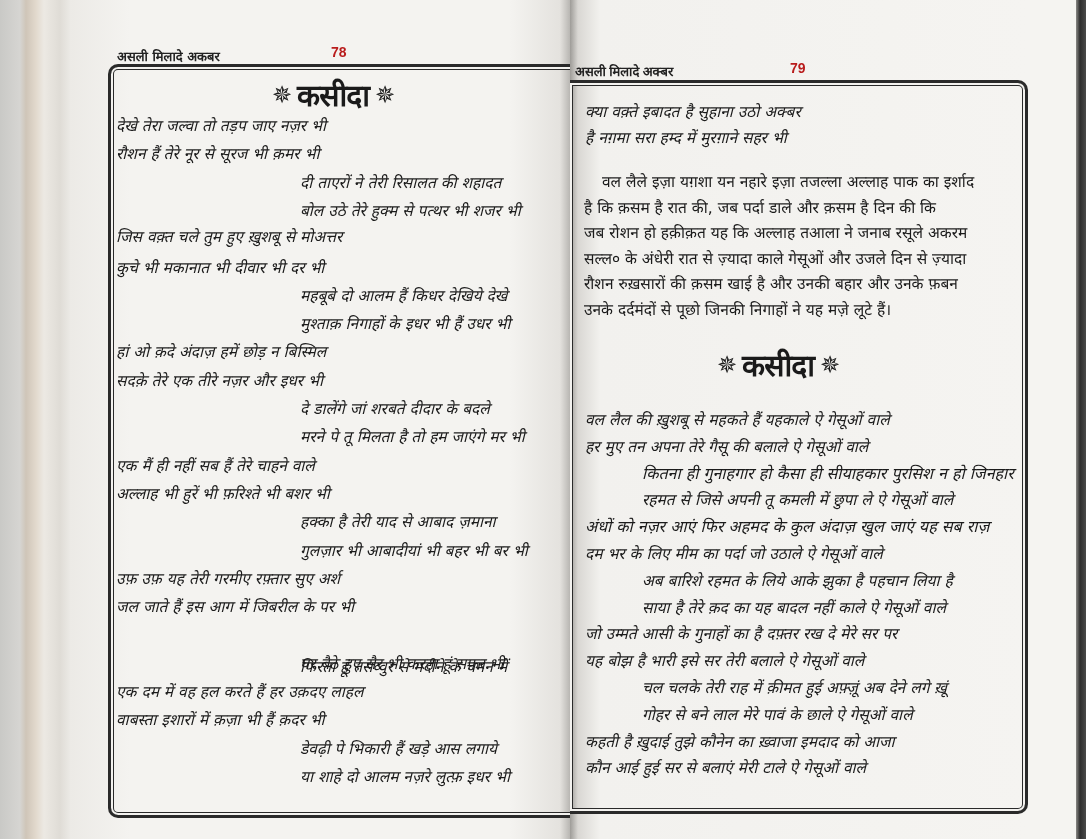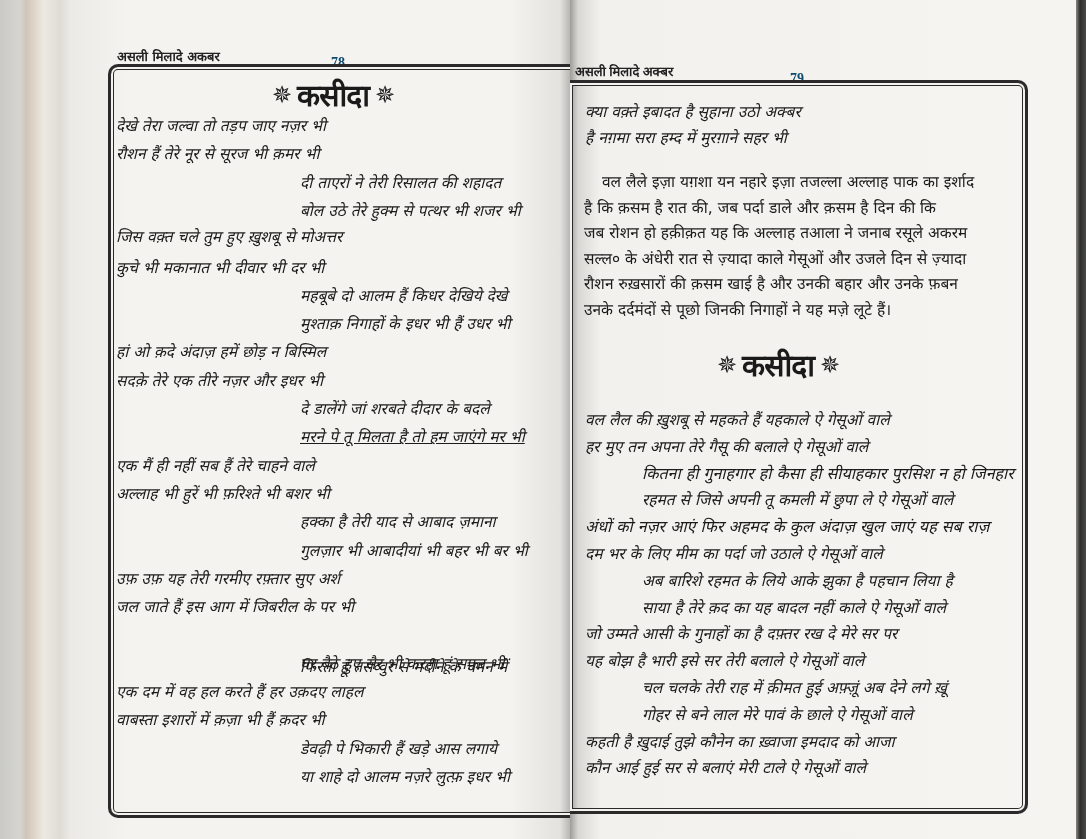--- a/index.html
+++ b/index.html
@@ -27,21 +27,21 @@
     background: linear-gradient(90deg, #9e9c98 0px, #d9d7d3 8px, #f2f1ee 30px, #f5f4f1 460px);
   }
   .right-edge {
     position: absolute; right: 0; top: 0; width: 10px; height: 839px;
     background: linear-gradient(90deg, #8a8986, #2d2d2d 40%, #4b4b4a);
   }
   .running-head {
     position: absolute; font-size: 13px; font-weight: bold; color: #222;
   }
   .page-num {
-    position: absolute; font-family: Liberation Serif, serif; font-weight: bold; font-size: 14px; color: #0c4a6e; margin-top: 11px;
+    position: absolute; font-family: Liberation Sans, sans-serif; font-weight: bold; font-size: 14px; color: #b91c1c;
   }
   .frame {
     position: absolute; border: 3px solid #2a2a2a; border-radius: 10px;
     box-shadow: inset 0 0 0 2px #f3f2ef, inset 0 0 0 3px #2a2a2a;
   }
   .frame-left { left: 108px; top: 64px; width: 470px; height: 748px; border-right: none; border-top-right-radius: 0; border-bottom-right-radius: 0; }
   .frame-right { left: 570px; top: 80px; width: 455px; height: 728px; border-left: none; border-top-left-radius: 0; border-bottom-left-radius: 0; }
   .title {
     position: absolute; display: flex; align-items: center; gap: 6px;
     font-family: "DejaVu Sans", sans-serif; font-weight: bold; font-size: 30px; color: #1a1a1a;
@@ -79,21 +79,21 @@
     <div class="line" style="top: 142.3px; left: 116px;">रौशन हैं तेरे नूर से सूरज भी क़मर भी</div>
     <div class="line" style="top: 170.6px; left: 300px;">दी ताएरों ने तेरी रिसालत  की  शहादत</div>
     <div class="line" style="top: 198.9px; left: 300px;">बोल उठे तेरे हुक्म से पत्थर भी शजर भी</div>
     <div class="line" style="top: 225px; left: 116px;">जिस वक़्त चले तुम हुए ख़ुशबू से मोअत्तर</div>
     <div class="line" style="top: 255.5px; left: 116px;">कुचे भी मकानात भी  दीवार  भी दर भी</div>
     <div class="line" style="top: 283.8px; left: 300px;">महबूबे दो  आलम हैं किधर  देखिये देखे</div>
     <div class="line" style="top: 312.1px; left: 300px;">मुश्ताक़ निगाहों के इधर भी हैं उधर भी</div>
     <div class="line" style="top: 340.4px; left: 116px;">हां ओ क़दे अंदाज़ हमें छोड़ न बिस्मिल</div>
     <div class="line" style="top: 368.7px; left: 116px;">सदक़े तेरे एक तीरे नज़र और इधर भी</div>
     <div class="line" style="top: 397px; left: 300px;">दे डालेंगे जां  शरबते  दीदार  के बदले</div>
-    <div class="line" style="top: 425.3px; left: 300px; text-decoration: underline;">मरने पे तू मिलता है तो हम जाएंगे मर भी</div>
+    <div class="line" style="top: 425.3px; left: 300px;">मरने पे तू मिलता है तो हम जाएंगे मर भी</div>
     <div class="line" style="top: 453.6px; left: 116px;">एक मैं ही नहीं सब हैं तेरे चाहने  वाले</div>
     <div class="line" style="top: 481.9px; left: 116px;">अल्लाह भी हुरें भी फ़रिश्ते भी बशर भी</div>
     <div class="line" style="top: 510.2px; left: 300px;">हक्का है तेरी  याद  से  आबाद ज़माना</div>
     <div class="line" style="top: 538.5px; left: 300px;">गुलज़ार भी आबादीयां भी बहर भी बर भी</div>
     <div class="line" style="top: 566.8px; left: 116px;">उफ़ उफ़ यह तेरी गरमीए रफ़्तार सुए  अर्श</div>
     <div class="line" style="top: 595.1px; left: 116px;">जल जाते हैं इस आग में जिबरील के पर भी</div>
     <div class="line" style="top: 623.4px; left: 300px; margin-top: 32px;">फिरता हूं तसव्वुर से मदीने के चमन में</div>
     <div class="line" style="top: 651.7px; left: 300px;">घर बैठे हुए सैर  भी करता हूं सफ़र भी</div>
     <div class="line" style="top: 680px; left: 116px;">एक दम में वह हल करते हैं हर उक़दए लाहल</div>
     <div class="line" style="top: 708.3px; left: 116px;">वाबस्ता इशारों  में  क़ज़ा  भी हैं  क़दर  भी</div>

